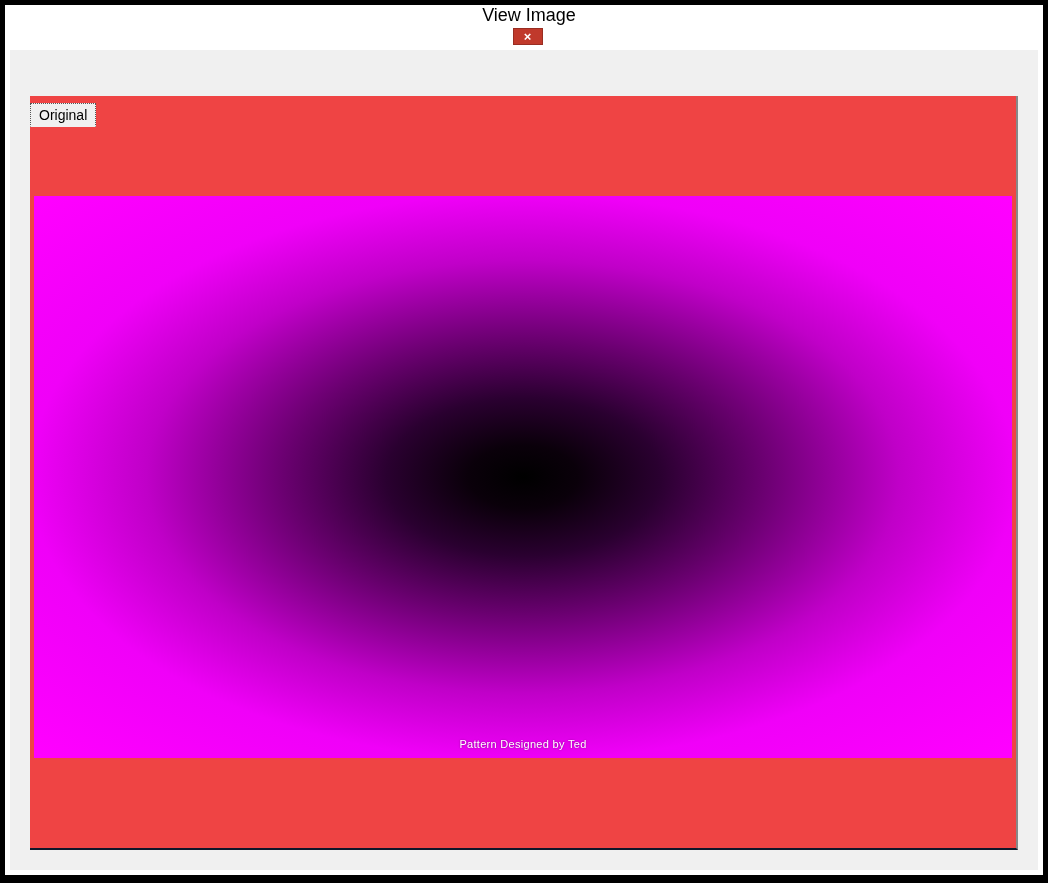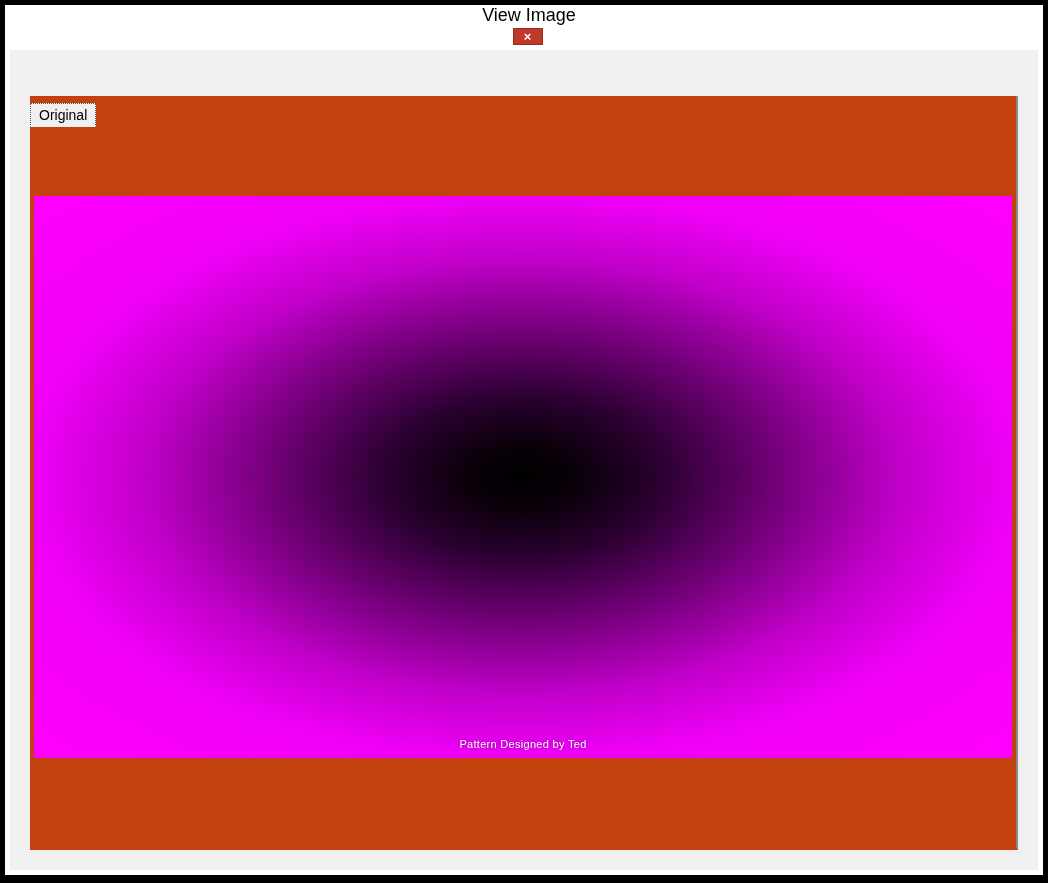--- a/index.html
+++ b/index.html
@@ -91,23 +91,23 @@
     width: 52px;
     justify-content: center;
     font-size: 16px;
   }
   .panel {
     position: absolute;
     top: 46px;
     left: 20px;
     right: 20px;
     bottom: 20px;
-    background: #c2410c;
+    background: #ef4444;
     border-right: 2px solid #888;
-    border-bottom: 2px solid #c2410c;
+    border-bottom: 2px solid #0f172a;
     box-sizing: border-box;
   }
   .image-area {
     position: absolute;
     left: 4px;
     right: 4px;
     top: 100px;
     height: 562px;
     overflow: hidden;
     background: radial-gradient(70% 70% at 50% 50%,

